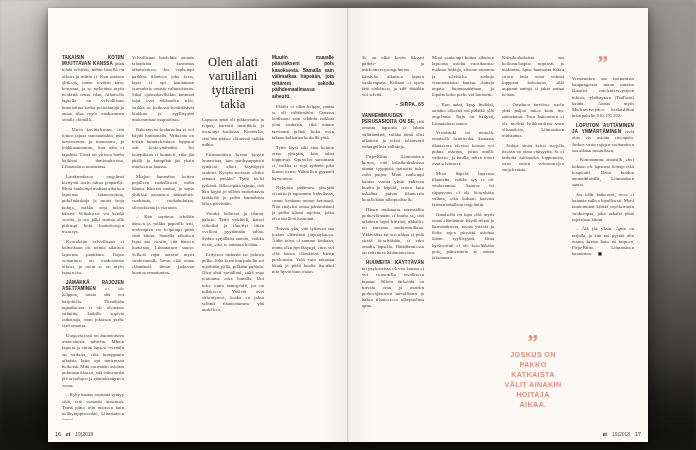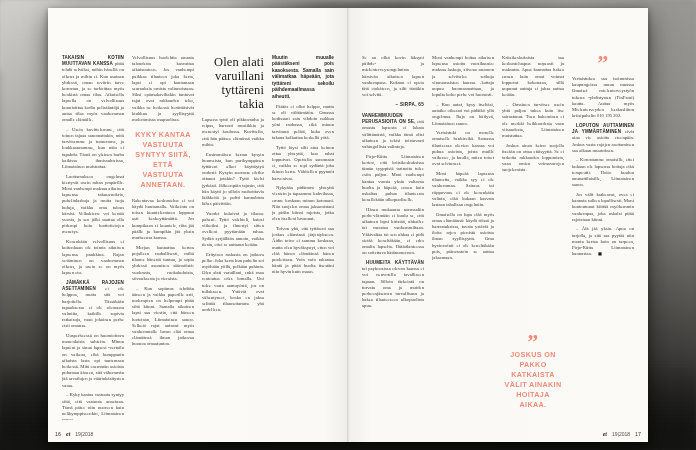--- a/index.html
+++ b/index.html
@@ -52,21 +52,21 @@
     font-family:"Liberation Sans", sans-serif; font-weight:700;
     letter-spacing:.15px; color:var(--heading-text,#201f1d); font-size:4.5px;
   }
   .intro {
     font-family:"Liberation Sans", sans-serif; font-weight:700;
     color:#2a2927; font-size:4.8px; line-height:1.35;
   }
   .headline {
     font-family:"Liberation Serif", serif; font-weight:400;
     font-size:12.5px; line-height:1.12; color:#1b1a19; margin:0 0 6px 0;
-    text-align:right; letter-spacing:.1px;
+    text-align:center; letter-spacing:.1px;
   }
   .pull-quote {
     margin:7px 1px 8px; color:var(--accent,#ef8c77);
     font-family:"Liberation Sans", sans-serif; font-weight:700;
     font-size:7.2px; line-height:1.38; text-align:center; letter-spacing:.35px;
     text-indent:0;
   }
   .quote-mark {
     display:block; text-align:center; color:var(--accent,#ef8c77);
     font-family:"Liberation Serif", serif; font-weight:700;
@@ -106,21 +106,20 @@
           <p class="body">– Usein kuvittelemme, että toinen tajuaa sanomattakin, mitä tarvitsemme ja tunnemme, ja loukkaannumme, kun näin ei tapahdu. Tämä on yleinen harha kaikissa ihmissuhteissa, Liimatainen muistuttaa.</p>
           <p class="body">Luottamuksen ongelmat kiertyvät usein rahan ympärille. Moni vanhempi maksaa aikuisen lapsensa takuuvuokria, puhelinlaskuja ja muita isoja kuluja, vaikka oma talous kärsisi. Velkakierre voi kestää vuosia, ja sen jälki saattaa olla pidempi kuin luottotietojen menetys.</p>
           <p class="body">Kenenkään velvollisuus ei kuitenkaan ole toimia aikuisen lapsensa pankkina. Rajan vetäminen on vanhemman oikeus, ja usein se on myös lapsen etu.</p>
           <p class="body"><span class="lead">JÄMÄKKÄ RAJOJEN ASETTAMINEN</span> <span>ei ole helppoa, mutta sitä voi harjoitella. Tässäkään tapauksessa ei ole olemassa valmiita, kaikille sopivia ratkaisuja, vaan jokainen perhe etsii omansa.</span></p>
           <p class="body">Uusperheessä on huomioitava monenlaisia suhteita. Minun lapseni ja sinun lapsesi -vertailu on vaikeaa, eikä kumppanin aikuista lasta opi tuntemaan hetkessä. Mitä enemmän asioista puhutaan ääneen, sitä vähemmän jää arvailujen ja väärinkäsitysten varaa.</p>
           <p class="body">– Kyky kantaa vastuuta syntyy siitä, että vastuuta annetaan. Tämä pätee niin nuoreen kuin nelikymppiseenkin, Liimatainen sanoo.</p>
         </div>
 
         <div class="col">
           <p class="body">Velvollisuus huolehtia omasta taloudesta kasvattaa aikuisuuteen. Jos vanhempi paikkaa tilanteen joka kerta, lapsi ei opi kantamaan seurauksia omista valinnoistaan. Siksi epämukaviltakin tuntuvat rajat ovat rakkauden teko, vaikka ne hetkessä herättäisivät kiukkua ja syyllisyyttä molemmissa osapuolissa.</p>
-          <div class="pull-quote">KYKY KANTAA VASTUUTA SYNTYY SIITÄ, ETTÄ VASTUUTA ANNETAAN.</div>
           <p class="body">Rakentavaa keskustelua ei voi käydä huutamalla. Vaikeinta on toisen kuunteleminen loppuun asti keskeyttämättä. Jos kumpikaan ei kuuntele, riita jää päälle ja kumpikin jää yksin murheensa kanssa.</p>
           <p class="body">Merjan kannattaa kertoa pojalleen rauhallisesti, miltä tilanne hänestä tuntuu, ja sopia yhdessä asumisen säännöistä: vuokrasta, ruokakuluista, siivouksesta ja vieraista.</p>
           <p class="body">– Kun sopimus tehdään ääneen ja vaikka paperille asti, molempien on helpompi pitää siitä kiinni. Samalla aikuinen lapsi saa viestin, että häneen luotetaan, Liimatainen sanoo. Selkeät rajat antavat myös vanhemmalle luvan elää omaa elämäänsä ilman jatkuvaa huonoa omaatuntoa.</p>
         </div>
 
         <div class="col">
           <h1 class="headline">Olen alati varuillani tyttäreni takia</h1>
           <p class="body">Lapsena tyttö oli pikkuvanha ja reipas, harrasti musiikkia ja menestyi koulussa. Kuvittelin, että hän pääsee elämässä vaikka mihin.</p>
           <p class="body">Ensimmäisen kerran kysyin huumeista, kun parikymppinen tyttäreni alkoi käyttäytyä oudosti. Kysyin suoraan: oletko ottanut jotakin? Tyttö kielsi jyrkästi. Jälkeenpäin tajusin, että hän käytti jo silloin rauhoittavia lääkkeitä ja poltti kannabista lähes päivittäin.</p>
           <p class="body">Vuodet kuluivat ja tilanne paheni. Tyttö valehteli, katosi viikoiksi ja ilmestyi sitten ovelleni pyytämään rahaa. Sydän syrjällään annoin, vaikka tiesin, ettei se auttanut ketään.</p>

